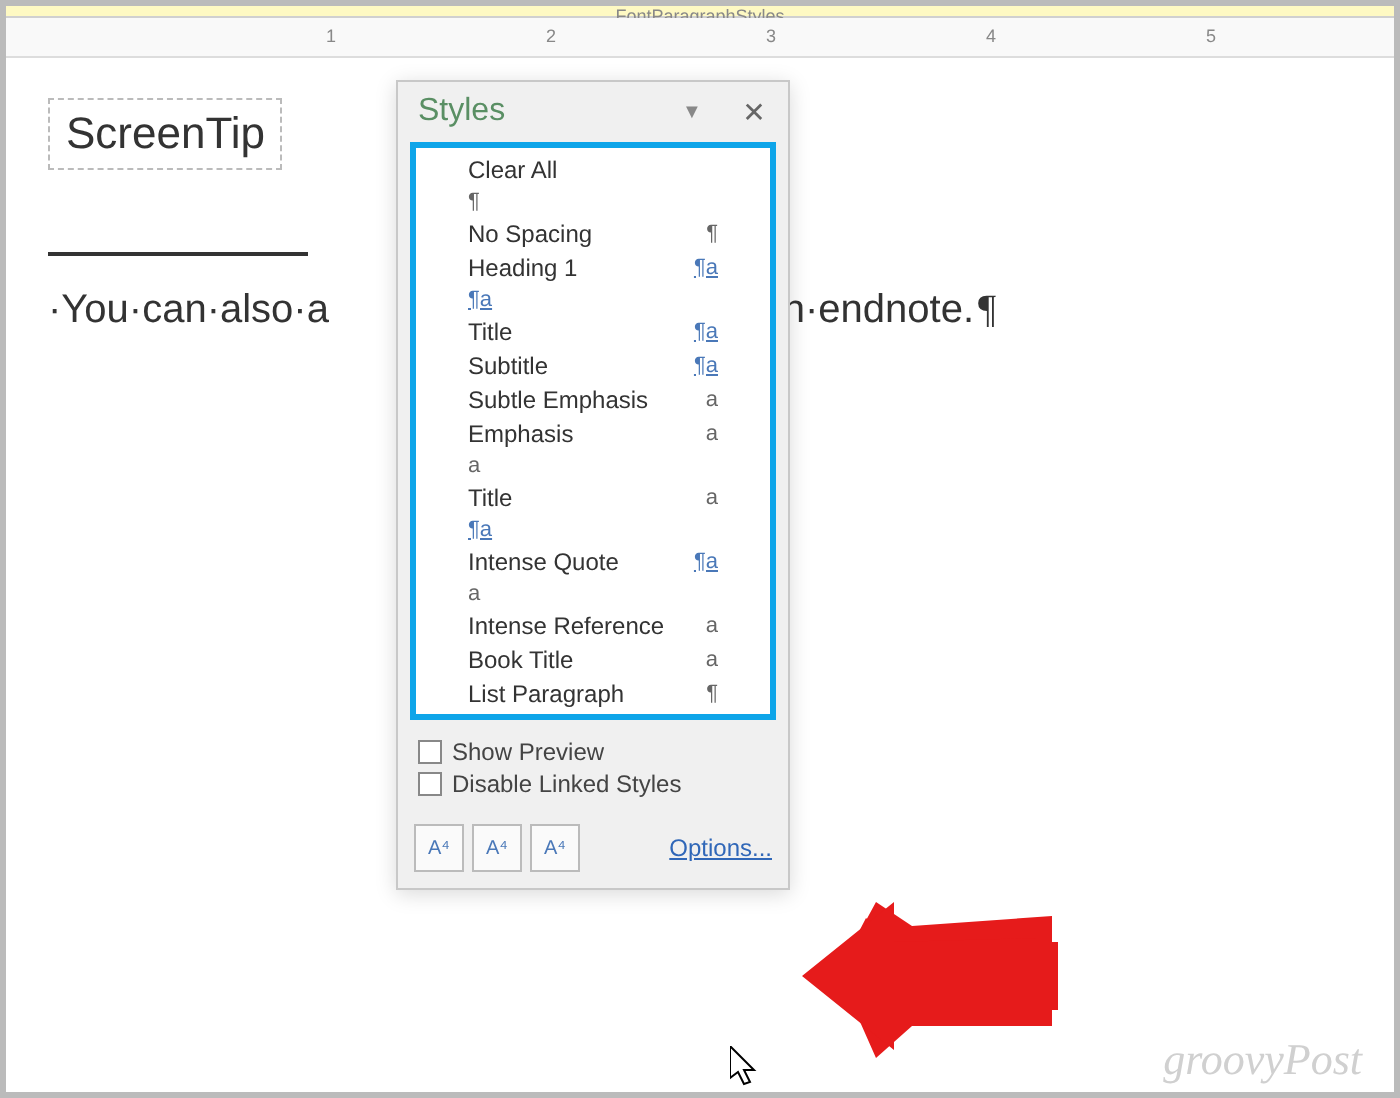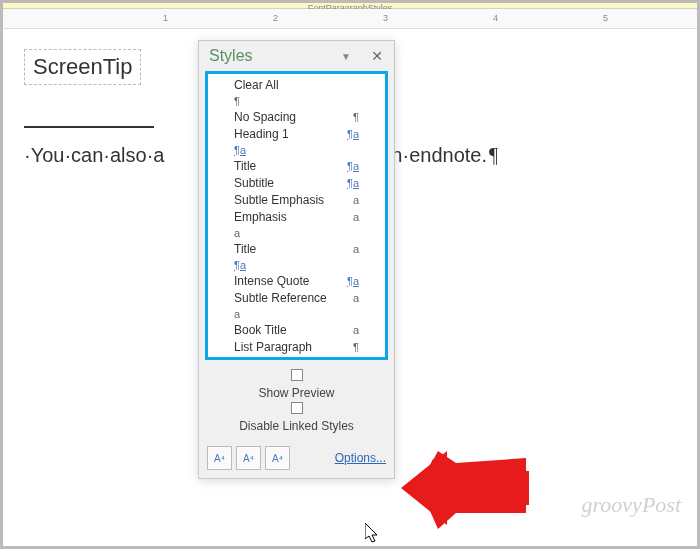--- a/index.html
+++ b/index.html
@@ -127,21 +127,20 @@
     }
     .style-mark.plain { text-decoration: none; color: #666; }
     .pane-checks { padding: 2px 10px 6px 10px; }
     .check-row {
       display: flex;
       align-items: center;
       font-size: 12px;
       color: #444;
       gap: 5px;
       padding: 1px 0;
-      flex-direction: column;
     }
     .checkbox {
       width: 12px;
       height: 12px;
       border: 1px solid #888;
       background: #fff;
     }
     .pane-footer {
       display: flex;
       align-items: center;
@@ -175,21 +174,21 @@
       pointer-events: none;
     }
     .big-arrow {
       position: absolute;
       left: 398px;
       top: 448px;
       z-index: 30;
     }
     .watermark {
       position: absolute;
-      bottom: 28px;
+      bottom: 3px;
       right: 16px;
       font-size: 22px;
       font-style: italic;
       color: #d0d0d0;
       z-index: 5;
       font-family: Georgia, serif;
     }
   </style>
 </head>
 <body>
@@ -271,24 +270,24 @@
         <span class="style-mark plain">a</span>
       </div>
       <div class="style-row">
         <span class="style-mark">¶a</span>
       </div>
       <div class="style-row">
         <span class="style-label">Intense Quote</span>
         <span class="style-mark">¶a</span>
       </div>
       <div class="style-row">
-        <span class="style-label">Subtle Reference</span>
-        <span class="style-mark plain">a</span>
-      </div>
-      <div class="style-row">
+        <span class="style-mark plain">a</span>
+      </div>
+      <div class="style-row">
+        <span class="style-label">Intense Reference</span>
         <span class="style-mark plain">a</span>
       </div>
       <div class="style-row">
         <span class="style-label">Book Title</span>
         <span class="style-mark plain">a</span>
       </div>
       <div class="style-row">
         <span class="style-label">List Paragraph</span>
         <span class="style-mark plain">¶</span>
       </div>

